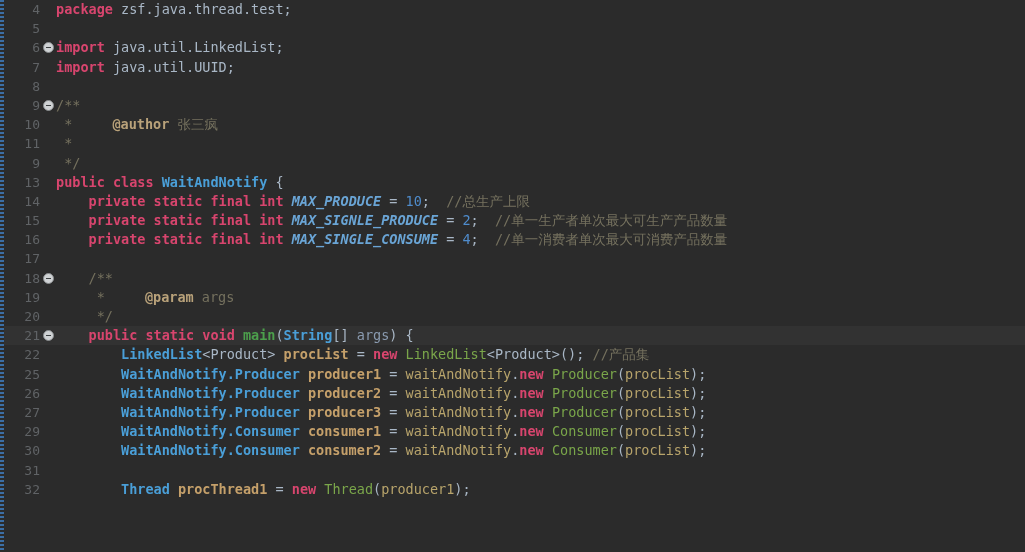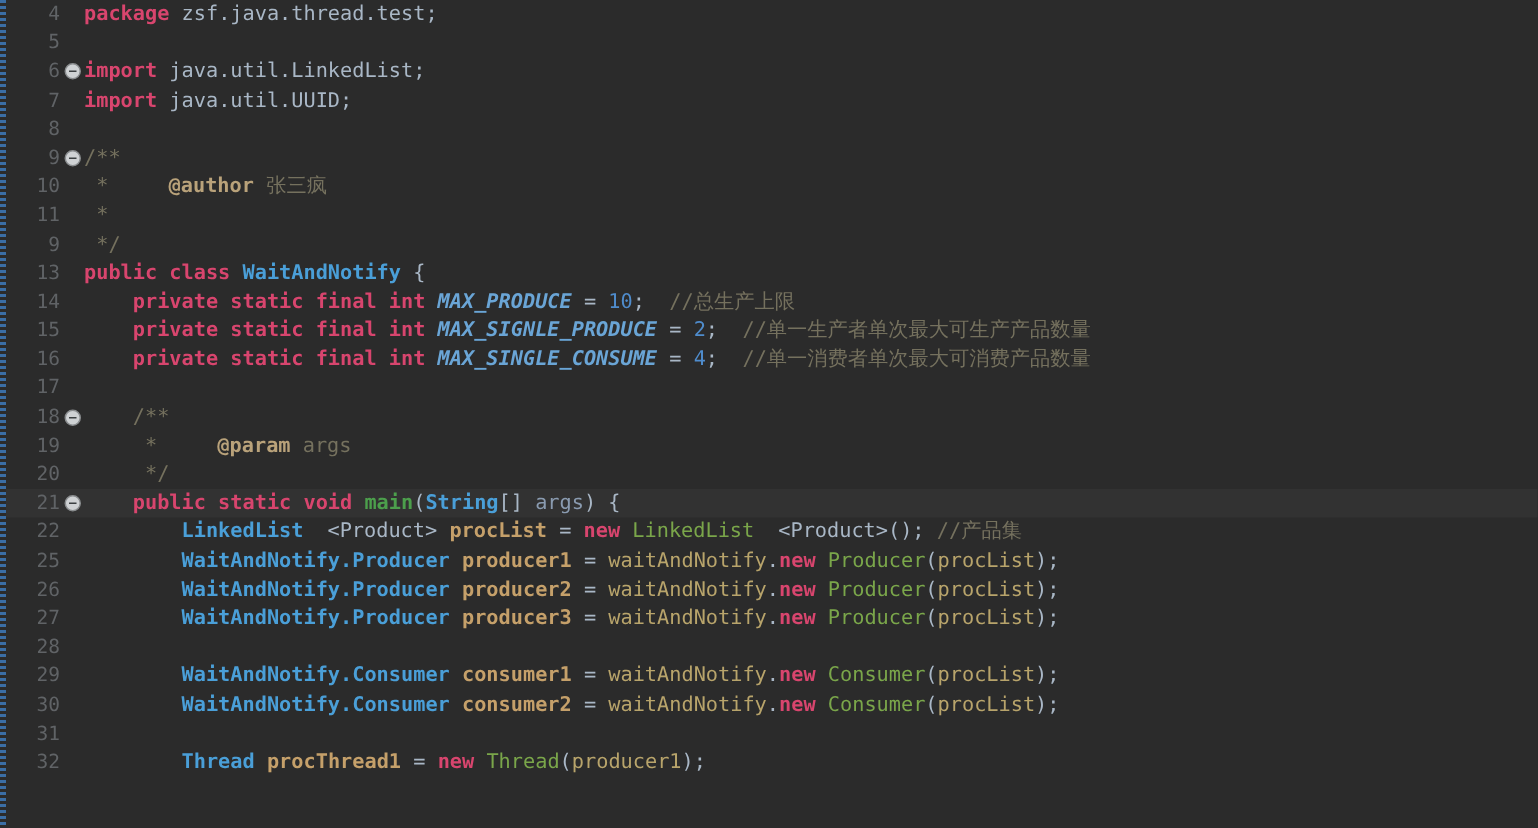--- a/index.html
+++ b/index.html
@@ -110,21 +110,21 @@
   .num      { color: #4f8ccc; }
   .cmt      { color: #75715e; }
   .tag      { color: #b9a27a; font-weight: bold; margin-left: 32px; }
   .ctor     { color: #7aa64a; }
   .meth     { color: #4c9f4c; font-weight: bold; }
   .local    { color: #c5a06a; font-weight: bold; }
   .var      { color: #b8a46b; }
   .param    { color: #8a9bb0; }
   .plain    { color: #a9b7c6; }
   .punct    { color: #a9b7c6; }
-  .gen      { color: #a9b7c6; margin-left: 16px; }
+  .gen      { color: #a9b7c6; }
 </style>
 </head>
 <body>
 
 <div id="editor">
   <div id="change-strip"></div>
   <div id="code-area">
       <div class="line"><div class="gutter">4</div><div class="code"><span class="kw">package</span><span class="plain"> zsf.java.thread.test;</span></div></div>
       <div class="line"><div class="gutter">5</div><div class="code"></div></div>
       <div class="line"><div class="gutter">6<span class="fold"></span></div><div class="code"><span class="kw">import</span><span class="plain"> java.util.LinkedList;</span></div></div>
@@ -140,19 +140,18 @@
       <div class="line"><div class="gutter">16</div><div class="code"><span class="plain">    </span><span class="kw">private static final int</span><span class="plain"> </span><span class="const">MAX_SINGLE_CONSUME</span><span class="plain"> = </span><span class="num">4</span><span class="plain">;  </span><span class="cmt">//单一消费者单次最大可消费产品数量</span></div></div>
       <div class="line"><div class="gutter">17</div><div class="code"></div></div>
       <div class="line"><div class="gutter">18<span class="fold"></span></div><div class="code"><span class="cmt">    /**</span></div></div>
       <div class="line"><div class="gutter">19</div><div class="code"><span class="cmt">     * </span><span class="tag">@param</span><span class="cmt"> args</span></div></div>
       <div class="line"><div class="gutter">20</div><div class="code"><span class="cmt">     */</span></div></div>
       <div class="line current"><div class="gutter">21<span class="fold"></span></div><div class="code"><span class="plain">    </span><span class="kw">public static void </span><span class="meth">main</span><span class="punct">(</span><span class="type">String</span><span class="punct">[] </span><span class="param">args</span><span class="punct">) {</span></div></div>
       <div class="line"><div class="gutter">22</div><div class="code"><span class="plain">        </span><span class="type">LinkedList</span><span class="gen">&lt;Product&gt; </span><span class="local">procList</span><span class="plain"> = </span><span class="kw">new</span><span class="plain"> </span><span class="ctor">LinkedList</span><span class="gen">&lt;Product&gt;</span><span class="punct">(); </span><span class="cmt">//产品集</span></div></div>
       <div class="line"><div class="gutter">25</div><div class="code"><span class="plain">        </span><span class="type">WaitAndNotify.Producer</span><span class="plain"> </span><span class="local">producer1</span><span class="plain"> = </span><span class="var">waitAndNotify</span><span class="punct">.</span><span class="kw">new</span><span class="plain"> </span><span class="ctor">Producer</span><span class="punct">(</span><span class="var">procList</span><span class="punct">);</span></div></div>
       <div class="line"><div class="gutter">26</div><div class="code"><span class="plain">        </span><span class="type">WaitAndNotify.Producer</span><span class="plain"> </span><span class="local">producer2</span><span class="plain"> = </span><span class="var">waitAndNotify</span><span class="punct">.</span><span class="kw">new</span><span class="plain"> </span><span class="ctor">Producer</span><span class="punct">(</span><span class="var">procList</span><span class="punct">);</span></div></div>
       <div class="line"><div class="gutter">27</div><div class="code"><span class="plain">        </span><span class="type">WaitAndNotify.Producer</span><span class="plain"> </span><span class="local">producer3</span><span class="plain"> = </span><span class="var">waitAndNotify</span><span class="punct">.</span><span class="kw">new</span><span class="plain"> </span><span class="ctor">Producer</span><span class="punct">(</span><span class="var">procList</span><span class="punct">);</span></div></div>
-      <div class="line"><div class="gutter">28</div><div class="code"></div></div>
       <div class="line"><div class="gutter">29</div><div class="code"><span class="plain">        </span><span class="type">WaitAndNotify.Consumer</span><span class="plain"> </span><span class="local">consumer1</span><span class="plain"> = </span><span class="var">waitAndNotify</span><span class="punct">.</span><span class="kw">new</span><span class="plain"> </span><span class="ctor">Consumer</span><span class="punct">(</span><span class="var">procList</span><span class="punct">);</span></div></div>
       <div class="line"><div class="gutter">30</div><div class="code"><span class="plain">        </span><span class="type">WaitAndNotify.Consumer</span><span class="plain"> </span><span class="local">consumer2</span><span class="plain"> = </span><span class="var">waitAndNotify</span><span class="punct">.</span><span class="kw">new</span><span class="plain"> </span><span class="ctor">Consumer</span><span class="punct">(</span><span class="var">procList</span><span class="punct">);</span></div></div>
       <div class="line"><div class="gutter">31</div><div class="code"></div></div>
       <div class="line"><div class="gutter">32</div><div class="code"><span class="plain">        </span><span class="type">Thread</span><span class="plain"> </span><span class="local">procThread1</span><span class="plain"> = </span><span class="kw">new</span><span class="plain"> </span><span class="ctor">Thread</span><span class="punct">(</span><span class="var">producer1</span><span class="punct">);</span></div></div>
     </div>
 </div>
 
 </body></html>

